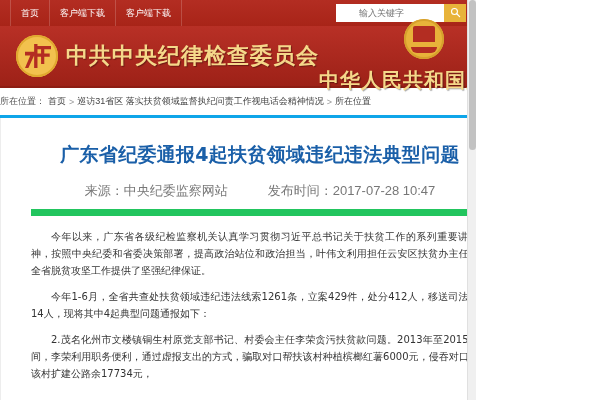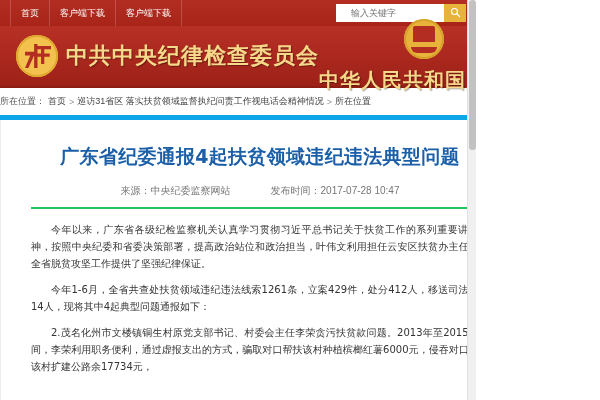--- a/index.html
+++ b/index.html
@@ -50,21 +50,21 @@
     align-items: center;
     height: 18px;
   }
   .search-input {
     width: 108px;
     height: 18px;
     border: none;
     outline: none;
     font-size: 9px;
     color: #888;
-    padding: 0 15px;
+    padding: 0 23px;
     background: #ffffff;
     font-family: "Liberation Sans", sans-serif;
     margin-left: 44px;
   }
   .search-btn {
     width: 22px; height: 18px;
     background: #e8b33a;
     border: none;
     display: flex; align-items: center; justify-content: center;
     cursor: pointer;
@@ -157,21 +157,21 @@
   .mast-right {
     display: flex;
     align-items: center;
     gap: 8px;
     flex-direction: column;
   }
 
   
   .crumb-wrap {
     background: #ffffff;
-    border-bottom: 5px solid #0ea5e9;
+    border-bottom: 3px solid #0ea5e9;
     padding: 7px 0;
   }
   .crumb {
     width: 520px;
     margin: 0 auto;
     font-size: 9px;
     color: #666;
     white-space: nowrap;
     overflow: hidden;
     display: flex;
@@ -196,24 +196,24 @@
     text-align: center;
     color: #1a5fa8;
     font-size: 19px;
     font-weight: bold;
     font-family: "DejaVu Sans", sans-serif;
     letter-spacing: 0.3px;
     padding: 6px 0 14px 0;
   }
   .meta {
     text-align: center;
-    font-size: 10px;
+    font-size: 13px;
     color: #777;
     padding-bottom: 9px;
-    border-bottom: 2px solid #22c55e;
+    border-bottom: 7px solid #22c55e;
     display: flex;
     justify-content: center;
     gap: 40px;
   }
   .body-text {
     padding-top: 12px;
     font-size: 10px;
     line-height: 17px;
     color: #333;
     font-family: "DejaVu Sans", sans-serif;

